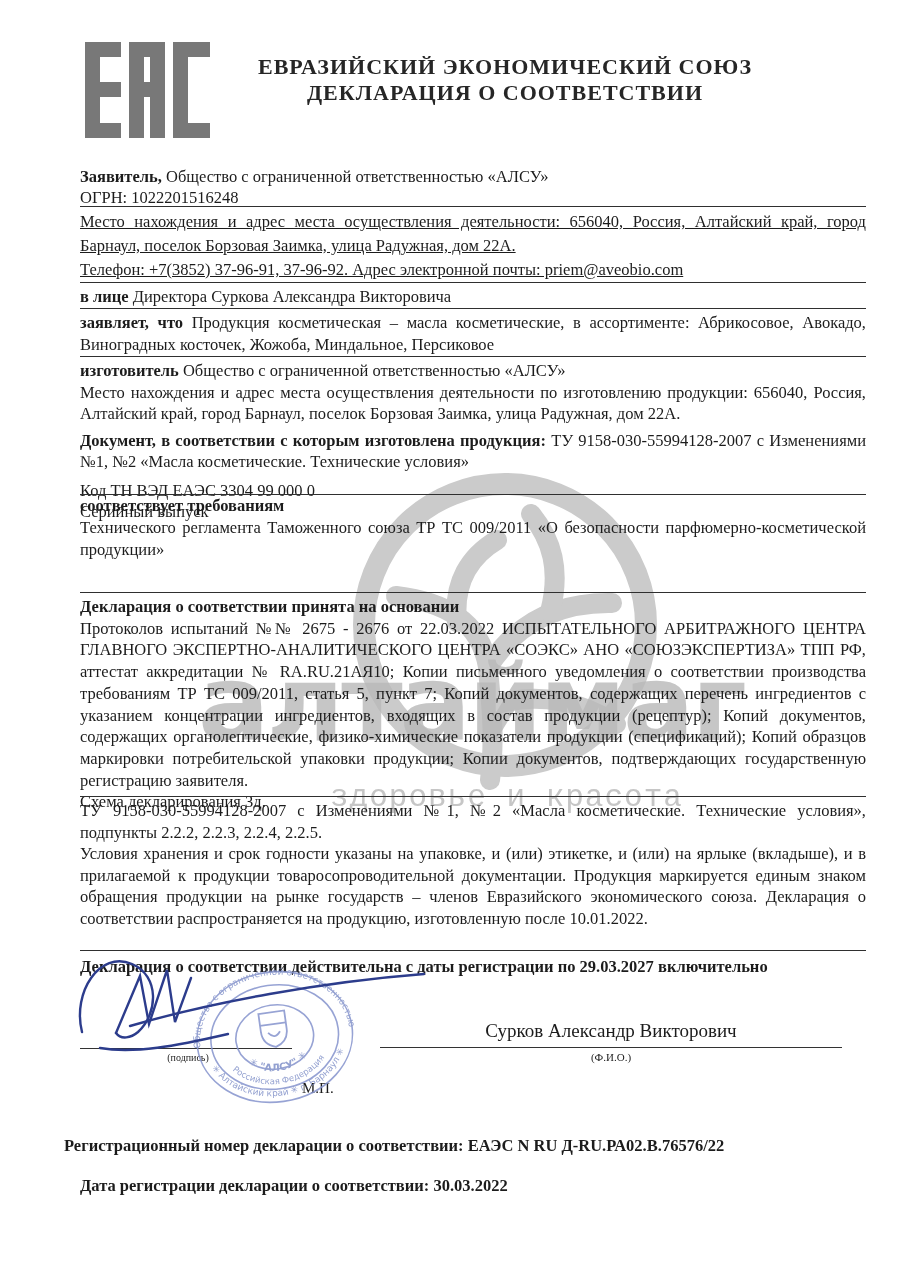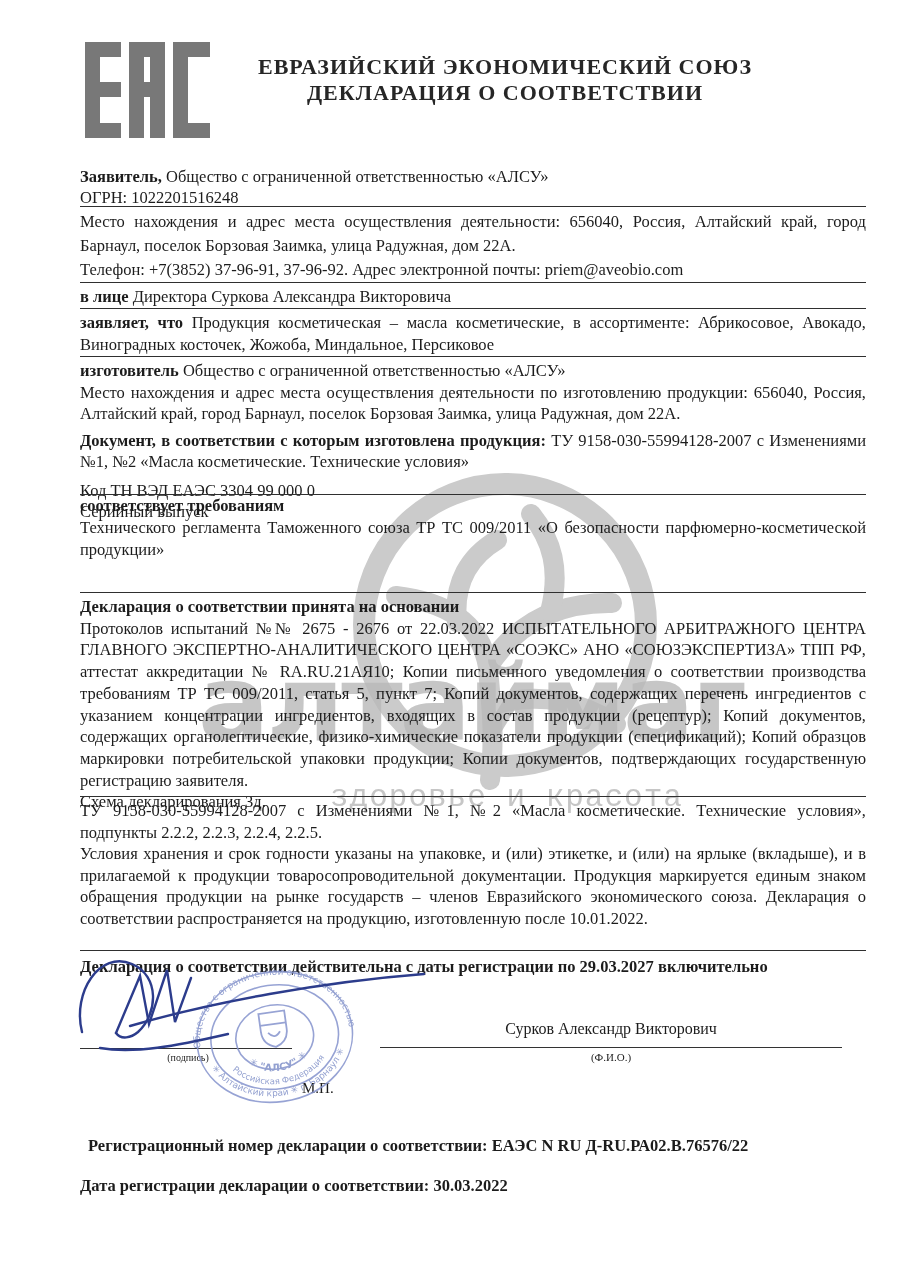--- a/index.html
+++ b/index.html
@@ -18,42 +18,42 @@
   }
   
   .sec {
     left:80px; width:786px; z-index:2;
     font-size:16.5px; line-height:22px; text-align:justify;
     padding-top:3px;
   }
   .sec.ruled { border-top:1.5px solid #2f2f2f; }
   .lbl { font-weight:bold; }
   .sec-applicant   { top:163px; line-height:21px; }
-  .sec-address     { top:206px; line-height:24px; }
+  .sec-address     { top:206px; line-height:24px;text-decoration:underline; }
   .sec-person      { top:282px; }
   .sec-declares    { top:308px; }
   .sec-manufacturer{ top:356px; line-height:21.5px; }
   .para-doc  { margin-top:5px; }
   .para-code { margin-top:7px; }
   .sec-complies    { top:494px; padding-top:0; }
   .sec-basis       { top:592px; line-height:21.7px; }
   .sec-additional  { top:796px; line-height:21.5px; }
   .sec-validity    { top:950px; padding-top:5px; font-weight:bold; }
   
   .sig-area { left:80px; top:980px; width:786px; height:160px; z-index:2; }
   .sig-line-left  { position:absolute; left:0; top:68px; width:212px; border-top:1.5px solid #333; }
   .sig-caption    { position:absolute; left:38px; top:72px; width:140px; text-align:center; font-size:10px; }
-  .fio-name       { position:absolute; left:300px; top:40px; width:462px; text-align:center; font-size:16px; }
+  .fio-name       { position:absolute; left:300px; top:40px; width:462px; text-align:center; font-size:19px; }
   .sig-line-right { position:absolute; left:300px; top:67px; width:462px; border-top:1.5px solid #333; }
   .fio-caption    { position:absolute; left:300px; top:71px; width:462px; text-align:center; font-size:11px; }
   .mp-caption     { position:absolute; left:222px; top:100px; font-size:15px; }
   .stamp-svg      { position:absolute; left:110px; top:-14px; transform:rotate(-8deg); opacity:.85; z-index:3; }
   .signature-svg  { position:absolute; left:-8px; top:-46px; z-index:4; }
   
-  .footer-reg  { left:88px; top:1136px; width:786px; font-size:16.5px; font-weight:bold; z-index:2; }
+  .footer-reg  { left:64px; top:1136px; width:786px; font-size:16.5px; font-weight:bold; z-index:2; }
   .footer-date { left:80px; top:1176px; width:786px; font-size:16.5px; font-weight:bold; z-index:2; }
   
   .wm { z-index:1; pointer-events:none; }
   .wm-tree  { left:340px; top:462px; }
   .wm-brand {
     left:198px; top:654px; font-family:"DejaVu Sans",sans-serif; font-weight:bold;
     font-size:106px; line-height:100px; letter-spacing:-3px; color:#b9b9b9; opacity:.8;
   }
   .wm-tagline {
     left:330px; top:780px; font-family:Liberation Mono, monospace;

